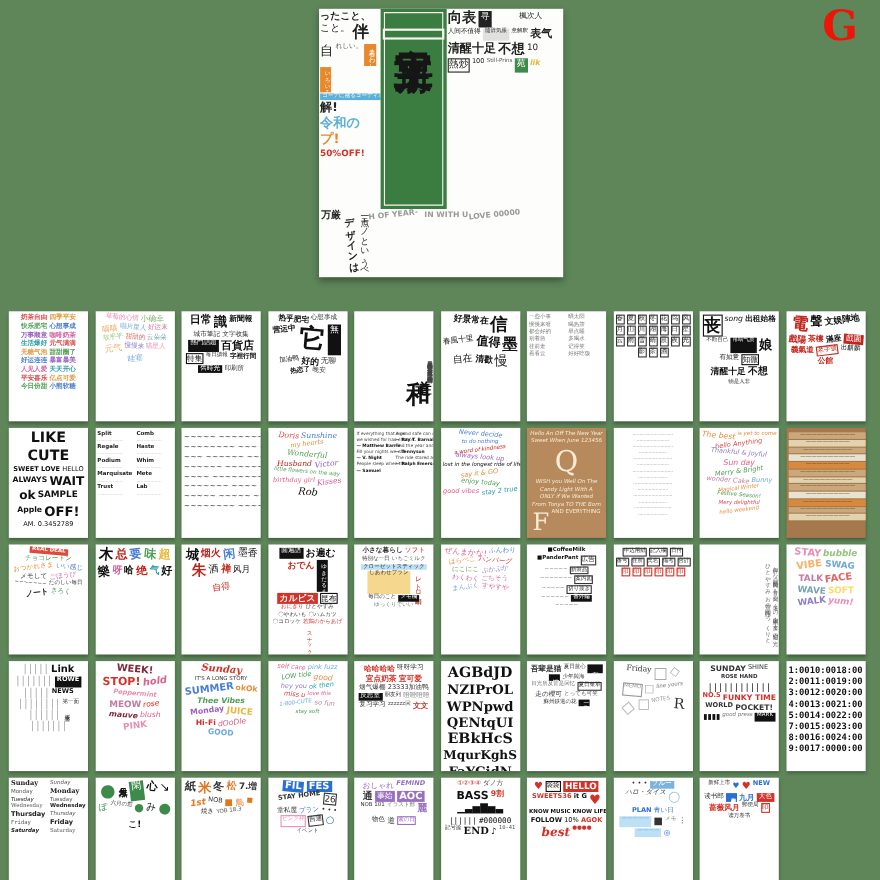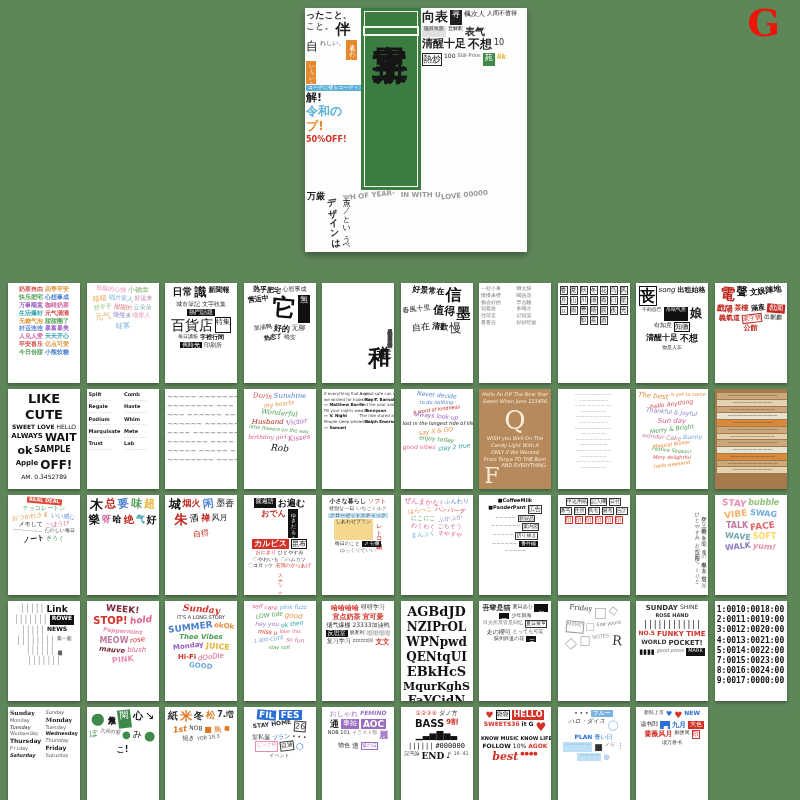--- a/index.html
+++ b/index.html
@@ -1,21 +1,21 @@
 <!DOCTYPE html>
 <html><head>
 <meta charset="utf-8">
 <style>
   html,body{margin:0;padding:0}
   .stage{position:relative;width:800px;height:800px;background:#5e8659;overflow:hidden;
          font-family:"DejaVu Sans",sans-serif}
   .corner-letter{position:absolute;top:0;right:20px;font-family:"DejaVu Serif",serif;
          font-weight:700;font-size:38px;color:#ef1408}
   
-  .cover{position:absolute;left:305px;top:8px;width:222px;height:244px;background:#fdfdfb;
+  .cover{position:absolute;left:290px;top:8px;width:222px;height:244px;background:#fdfdfb;
          box-shadow:0 3px 6px rgba(0,0,0,.35);display:grid;
          grid-template-columns:56px 60px 1fr;grid-template-rows:182px 75px;overflow:hidden}
   .cover-col{overflow:hidden;padding:2px 1px;display:flex;flex-wrap:wrap;gap:1px 2px;
          align-content:flex-start;font-size:7px;line-height:1.15}
   .cover-left{grid-column:1;grid-row:1}
   .cover-right{grid-column:3;grid-row:1}
   .title-band{grid-column:2;grid-row:1;background:#3b7d41;z-index:2;
          box-shadow:inset 0 0 0 3px #3b7d41, inset 0 0 0 4px #f6f6ef;
          display:flex;flex-direction:column;align-items:center;padding-top:7px}
   .cover-title{writing-mode:vertical-rl;font-family:"DejaVu Serif",serif;font-weight:700;
@@ -61,21 +61,21 @@
         <span style="color: rgb(232, 136, 44); font-size: 12px; font-weight: bold;">プ!</span>
         <span style="color: rgb(210, 50, 39); font-size: 8px; font-weight: bold;">50%OFF!</span>
       </div>
     <div class="title-band">
       <div class="cover-title">字文里</div>
       <div class="cover-title-last">册</div>
     </div>
     <div class="cover-col cover-right">
         <span style="color: rgb(34, 34, 34); font-size: 13px; font-weight: bold;">向表</span>
         <span style="color: rgb(255, 255, 255); background: rgb(34, 34, 34); padding: 0px 2px; font-size: 8px;">寻</span>
-        <span style="color: rgb(34, 34, 34); font-size: 7px;">楓次人</span>
+        <span style="color: rgb(34, 34, 34); font-size: 7px; margin-left: 23px;">楓次人</span>
         <span style="color: rgb(34, 34, 34); font-size: 6px;">人间不值得</span>
         <span style="color: rgb(51, 51, 51); background: rgb(224, 224, 224); padding: 0px 2px; font-size: 5px;">隨辞気脹</span>
         <span style="color: rgb(34, 34, 34); font-size: 5px;">意解釈</span>
         <span style="color: rgb(34, 34, 34); font-size: 10px; font-weight: bold;">表气</span>
         <span style="color: rgb(34, 34, 34); font-size: 11px; font-weight: bold;">清醒十足</span>
         <span style="color: rgb(34, 34, 34); font-size: 12px; font-weight: bold;">不想</span>
         <span style="color: rgb(34, 34, 34); font-size: 8px;">10</span>
         <span style="color: rgb(34, 34, 34); font-size: 9px; border: 1px solid currentcolor;">熱炒</span>
         <span style="color: rgb(34, 34, 34); font-size: 6px;">100</span>
         <span style="color: rgb(85, 85, 85); font-size: 5px;">Still-Prins</span>
@@ -136,21 +136,21 @@
         <span style="color: rgb(231, 143, 179); font-size: 6px;">喵星人</span>
         <span style="color: rgb(111, 168, 220); font-size: 7px;">哇塞</span>
       </div>
       <div class="sheet">
         <span style="color: rgb(17, 17, 17); font-size: 10px; font-weight: bold;">日常</span>
         <span style="color: rgb(17, 17, 17); font-size: 12px; font-weight: bold;">識</span>
         <span style="color: rgb(17, 17, 17); font-size: 7px; font-weight: bold;">新聞報</span>
         <span style="color: rgb(51, 51, 51); font-size: 6px;">城市筆記</span>
         <span style="color: rgb(51, 51, 51); font-size: 6px;">文字收集</span>
         <span style="color: rgb(255, 255, 255); background: rgb(17, 17, 17); padding: 0px 2px; font-size: 6px;">熱門話題</span>
-        <span style="color: rgb(17, 17, 17); font-size: 14px; font-weight: normal;">百貨店</span>
+        <span style="color: rgb(17, 17, 17); font-size: 10px; font-weight: bold;">百貨店</span>
         <span style="color: rgb(17, 17, 17); font-size: 7px; border: 1px solid currentcolor;">特集</span>
         <span style="color: rgb(51, 51, 51); font-size: 5px;">每日讀報</span>
         <span style="color: rgb(17, 17, 17); font-size: 6px; font-weight: bold;">字裡行間</span>
         <span style="color: rgb(255, 255, 255); background: rgb(17, 17, 17); padding: 0px 2px; font-size: 6px;">舊時光</span>
         <span style="color: rgb(51, 51, 51); font-size: 6px;">印刷所</span>
       </div>
       <div class="sheet scatter">
         <span style="color: rgb(17, 17, 17); font-size: 7px; font-weight: bold;">热乎肥宅</span>
         <span style="color: rgb(51, 51, 51); font-size: 6px;">心想事成</span>
         <span style="color: rgb(17, 17, 17); font-size: 7px; font-weight: bold;">营运中</span>

